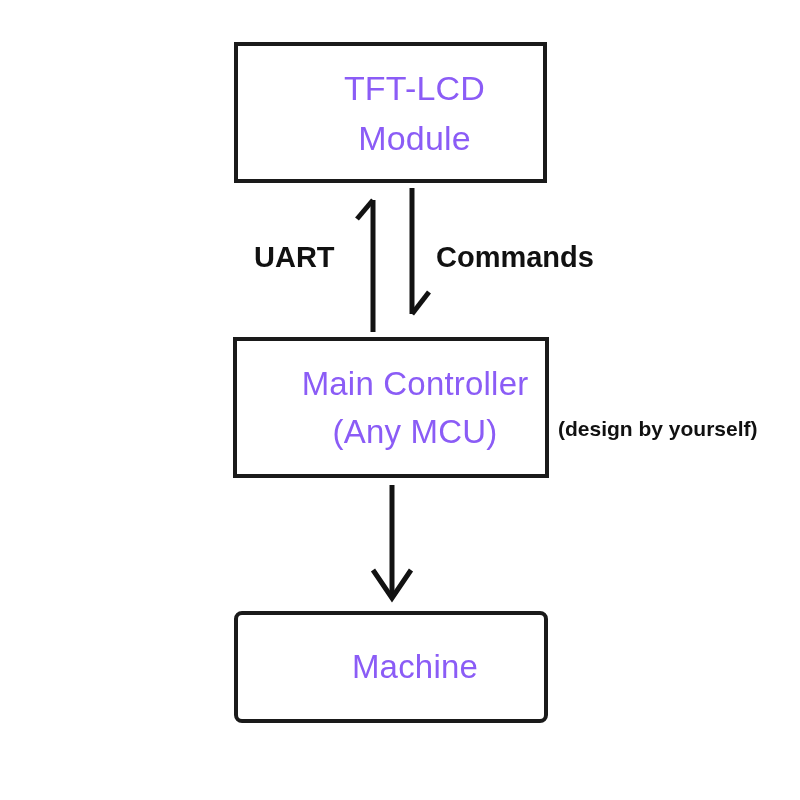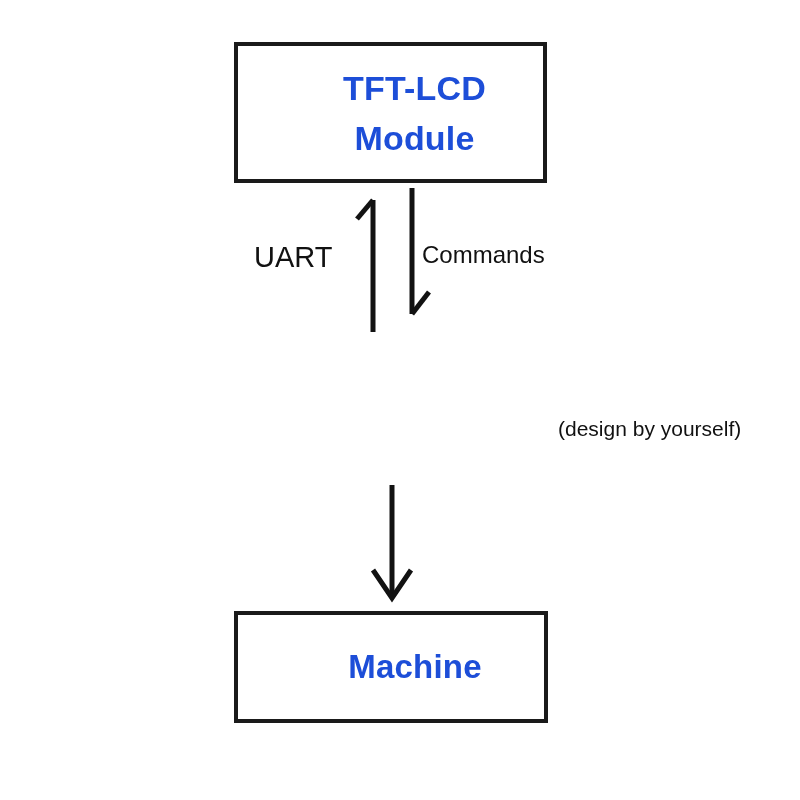--- a/index.html
+++ b/index.html
@@ -24,22 +24,22 @@
     border: 4px solid #1a1a1a;
     background: #ffffff;
     display: flex;
     flex-direction: column;
     align-items: center;
     justify-content: center;
     text-align: center;
   }
   .node-line {
     display: block;
-    font-weight: bold;
-    color: #1d4ed8;
+    font-weight: normal;
+    color: #8b5cf6;
     letter-spacing: 0.2px;
     margin-left: 48px;
   }
   #node-lcd {
     left: 234px;
     top: 42px;
     width: 313px;
     height: 141px;
   }
   #node-lcd .node-line {
@@ -54,40 +54,41 @@
   }
   #node-mcu .node-line {
     font-size: 33px;
     line-height: 48px;
   }
   #node-machine {
     left: 234px;
     top: 611px;
     width: 314px;
     height: 112px;
+    border-radius: 8px;
   }
   #node-machine .node-line {
     font-size: 33px;
     line-height: 44px;
   }
   .edge-label {
     position: absolute;
-    font-weight: normal;
+    font-weight: bold;
     color: #111111;
     white-space: nowrap;
   }
   #label-uart {
     left: 254px;
     top: 241px;
     font-size: 29px;
   }
   #label-commands {
-    left: 422px;
+    left: 436px;
     top: 241px;
-    font-size: 24px;
+    font-size: 29px;
   }
   #label-design {
     left: 558px;
     top: 417px;
     font-size: 21px;
   }
   .edge-svg {
     position: absolute;
     left: 0;
     top: 0;
@@ -116,20 +117,24 @@
     <g>
       <line x1="392" y1="485" x2="392" y2="598" stroke="#121212" stroke-width="5" stroke-linecap="butt"></line>
       <polyline points="373,570 392,598 411,570" fill="none" stroke="#121212" stroke-width="5" stroke-linecap="butt" stroke-linejoin="miter"></polyline>
     </g>
   </svg>
 
   <div class="node-box" id="node-lcd">
     <span class="node-line">TFT-LCD Module</span>
   </div>
 
+  <div class="node-box" id="node-mcu">
+    <span class="node-line">Main Controller</span>
+    <span class="node-line">(Any MCU)</span>
+  </div>
 
   <div class="node-box" id="node-machine">
     <span class="node-line">Machine</span>
   </div>
 
   <span class="edge-label" id="label-uart">UART</span>
   <span class="edge-label" id="label-commands">Commands</span>
 
   <span class="edge-label" id="label-design">(design by yourself)</span>
 

